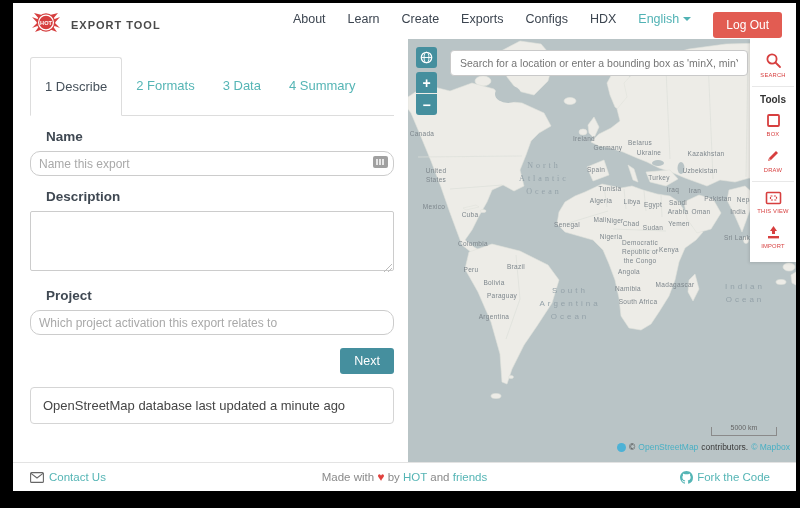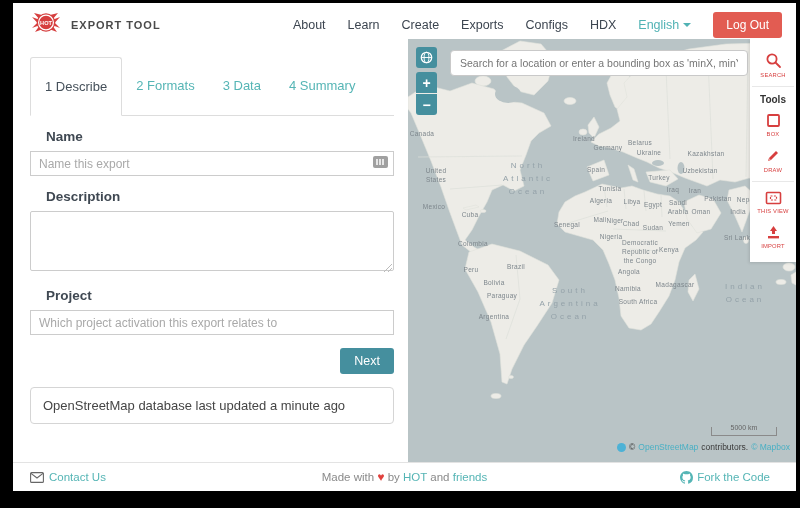--- a/index.html
+++ b/index.html
@@ -4,39 +4,39 @@
 <style>
   * { margin:0; padding:0; box-sizing:border-box; }
   html,body { width:800px; height:508px; }
   body { background:#000; font-family:"Liberation Sans","DejaVu Sans",sans-serif; position:relative; overflow:hidden; }
   .window { position:absolute; left:13px; top:3px; width:783px; height:488px; background:#fff; overflow:hidden; }
 
   
   .navbar { height:44px; background:#fff; border-bottom:1px solid #e2e2e2; display:flex; align-items:center; padding:0 14px 0 17px; }
   .brand { display:flex; align-items:center; gap:9px; }
   .brand-title { font-size:11px; font-weight:bold; letter-spacing:1px; color:#4a4a4a; }
-  .nav-items { margin-left:auto; display:flex; align-items:center; gap:22px; }
+  .nav-items { margin-left:auto; display:flex; align-items:flex-start; gap:22px; }
   .nav-link { font-size:12.5px; color:#3c4550; cursor:pointer; text-decoration:none; }
   .nav-link.teal { color:#50b2b4; }
   .caret { display:inline-block; margin-left:4px; width:0; height:0; border-left:4px solid transparent; border-right:4px solid transparent; border-top:4px solid #50b2b4; vertical-align:middle; }
   .logout-btn { background:#e25c52; color:#fff; font-size:12px; border:none; border-radius:3px; padding:6px 13px; cursor:pointer; }
 
   
   .content { position:absolute; top:36px; left:0; right:0; bottom:29px; display:flex; }
   .left-panel { width:395px; background:#fff; padding:17px 14px 0 17px; position:relative; }
   .map { width:388px; position:relative; background:#b9c4c6; overflow:hidden; }
 
   
   .tabs { display:flex; border-bottom:1px solid #ddd; margin-bottom:12px; }
   .tab { font-size:13px; padding:21px 14px; cursor:pointer; color:#55b5b5; position:relative; top:1px; }
   .tab.active { color:#45505a; background:#fff; border:1px solid #ddd; border-bottom:1px solid #fff; border-radius:3px 3px 0 0; }
   .field-label { font-size:13.5px; font-weight:bold; color:#3f4852; margin:13px 16px 7px; }
   .field-label:first-of-type { margin-top:4px; }
   .input-wrap { position:relative; }
-  .text-input { width:100%; height:25px; border:1px solid #ccc; border-radius:0; padding:0 26px 0 8px; font-size:12px; color:#0c4a6e; font-family:inherit; }
+  .text-input { width:100%; height:25px; border:1px solid #ccc; border-radius:10px; padding:0 26px 0 8px; font-size:12px; color:#0c4a6e; font-family:inherit; }
   .text-input.no-icon { padding-right:8px; }
   .text-input::placeholder, textarea::placeholder { color:#a9a9a9; }
   .kbd-icon { position:absolute; right:6px; top:5px; width:15px; height:12px; background:#a0a0a0; border-radius:2px; display:flex; align-items:center; justify-content:center; }
   .kbd-icon::before { content:""; width:9px; height:6px; background:repeating-linear-gradient(90deg,#e6e6e6 0 2px,#a0a0a0 2px 3px); }
   .desc-area { width:100%; height:60px; border:1px solid #ccc; border-radius:2px; padding:6px 8px; font-size:12px; resize:none; font-family:inherit; position:relative; }
   .resize-grip { position:absolute; right:2px; bottom:3px; width:9px; height:9px; pointer-events:none; }
   .next-row { display:flex; justify-content:flex-end; margin-top:13px; }
   .next-btn { background:#458f9e; color:#fff; border:none; border-radius:3px; font-size:12.5px; padding:6px 14px; cursor:pointer; }
   .status-box { margin-top:13px; border:1px solid #d5d5d5; border-radius:4px; padding:10px 12px; font-size:13px; color:#454545; background:#fff; }
 
@@ -199,21 +199,21 @@
           <path d="M205,190 L258,192"></path>
           <path d="M108,216 L112,260 L98,300"></path>
           <path d="M258,30 L262,120"></path>
           <path d="M300,20 L305,140"></path>
           <path d="M340,12 L338,138"></path>
           <path d="M222,210 L252,212"></path>
         </g>
       </svg>
 
       <div class="map-labels">
-          <span class="ocean-label" style="left: 120px; top: 140px;">North
+          <span class="ocean-label" style="left: 136px; top: 140px; font-family: Liberation Serif, serif;">North
 Atlantic
 Ocean</span>
           <span class="ocean-label" style="left: 162px; top: 265px;">South
 Argentina
 Ocean</span>
           <span class="ocean-label" style="left: 337px; top: 255px;">Indian
 Ocean</span>
           <span class="country-label" style="left: 14px; top: 95px;">Canada</span>
           <span class="country-label" style="left: 28px; top: 137px;">United
 States</span>

